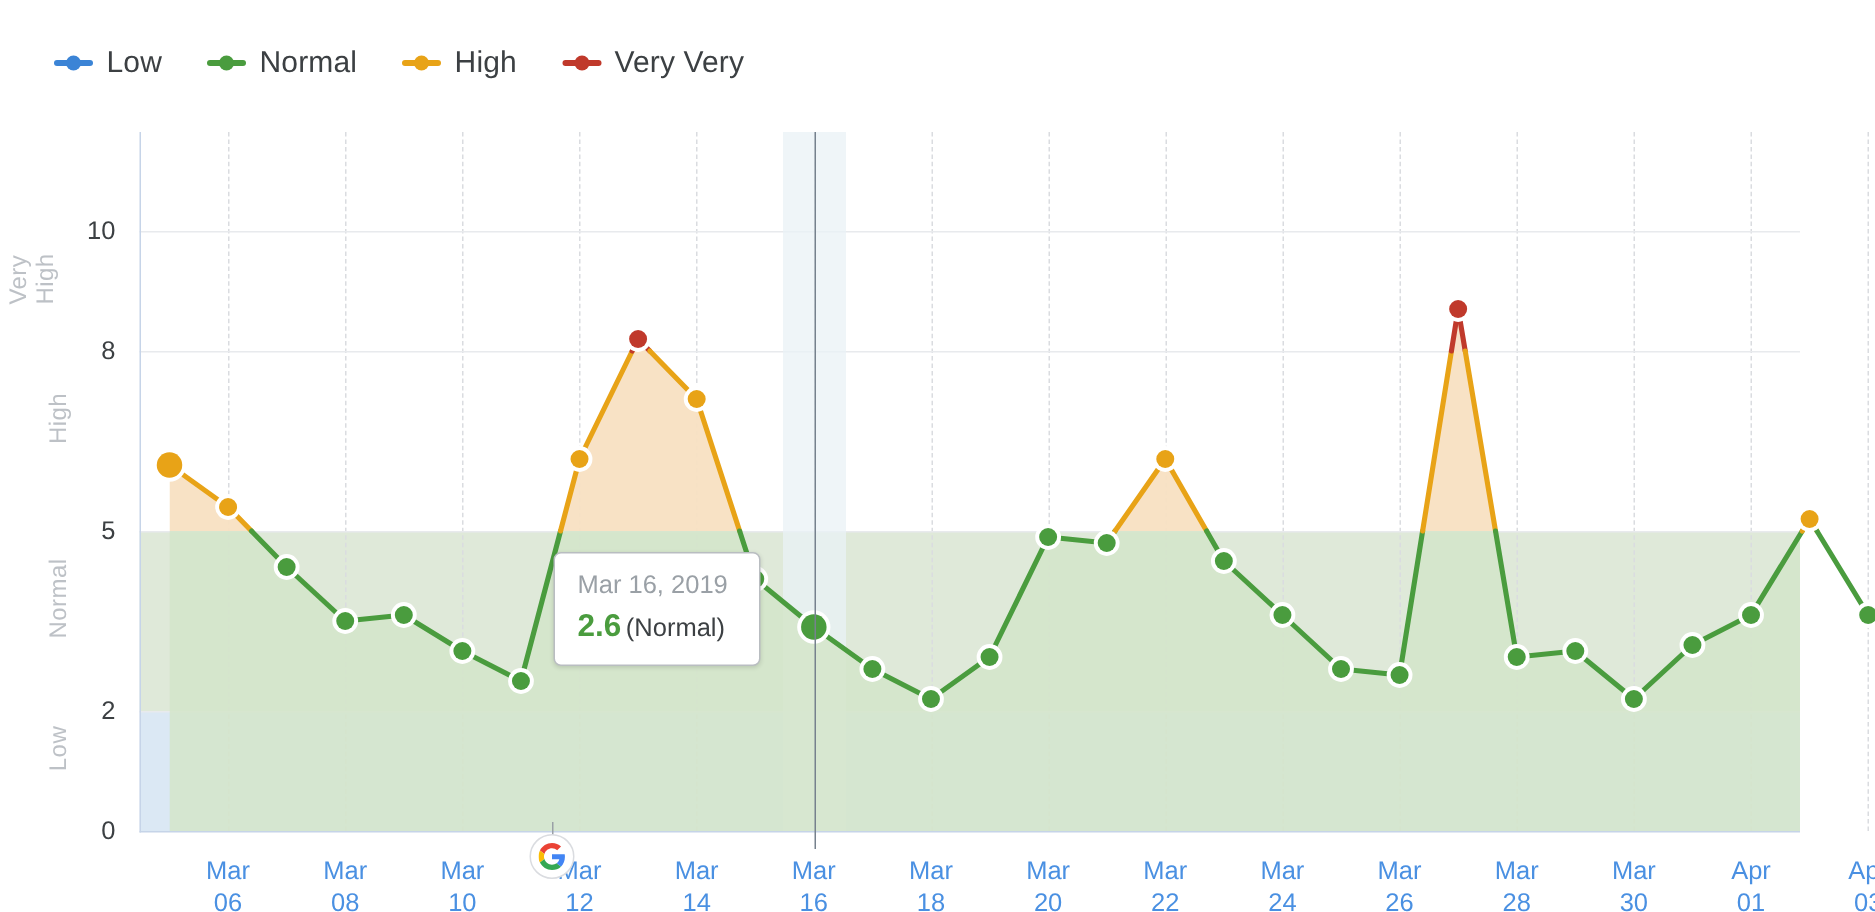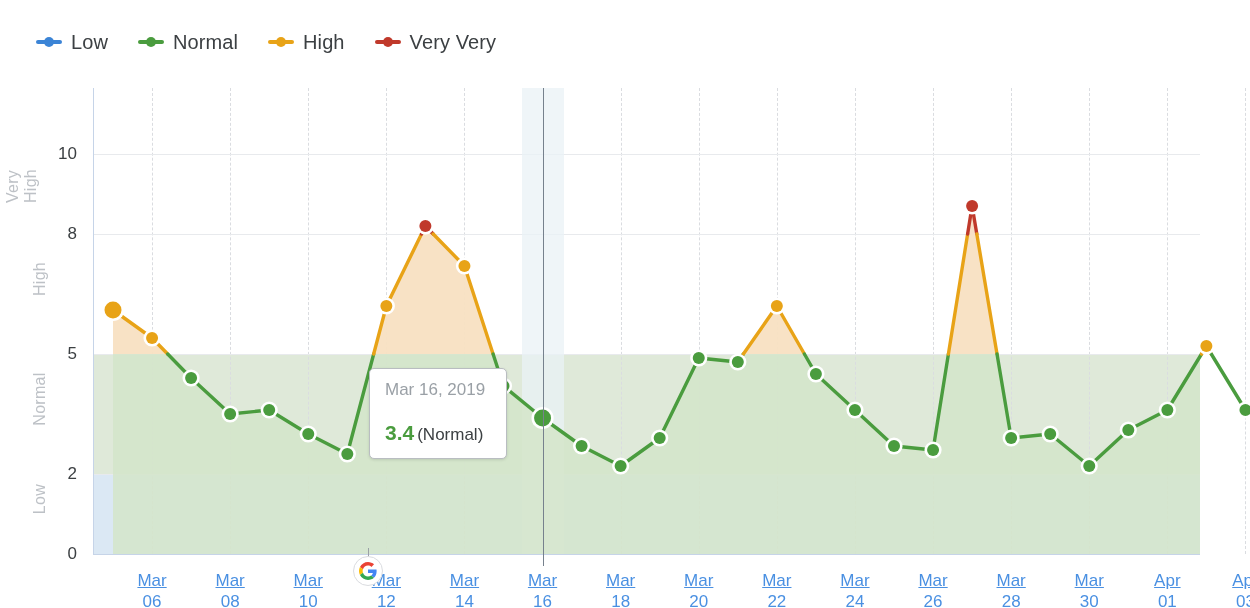--- a/index.html
+++ b/index.html
@@ -141,39 +141,39 @@
   .x-ticks { position: absolute; left: 93px; top: 500px; width: 1107px; height: 60px; }
   .x-tick {
     position: absolute; top: 8px;
     transform: translateX(-50%);
     text-align: center;
     font-size: 17px;
     color: #4a90e2;
     line-height: 21px;
     white-space: nowrap;
   }
-  .x-tick .m { display: block; text-decoration: underline; }
+  .x-tick .m { display: block; }
   .x-tick .d { display: block; }
 
   
   .tooltip {
     position: absolute;
     left: 369px; top: 368px;
     background: #ffffff;
     border: 1px solid #b9bdc1;
     border-radius: 5px;
     padding: 11px 15px 13px 15px;
     box-shadow: 0 1px 3px rgba(0,0,0,.12);
     box-sizing: border-box;
     min-width: 138px;
   }
   .tooltip-date {
     font-size: 17px;
     color: #9aa0a6;
-    margin-bottom: 21px;
+    margin-bottom: 6px;
     white-space: nowrap;
   }
   .tooltip-row { white-space: nowrap; }
   .tooltip-value {
     font-size: 21px;
     font-weight: bold;
     color: #4a9c3e;
   }
   .tooltip-cat {
     font-size: 17px;
@@ -532,21 +532,21 @@
         <div class="x-tick" style="left: 1152.45px;">
           <span class="m">Apr</span>
           <span class="d">03</span>
         </div>
       </div>
   </div>
 
   <div class="tooltip">
     <div class="tooltip-date">Mar 16, 2019</div>
     <div class="tooltip-row">
-      <span class="tooltip-value">3.4</span><span class="tooltip-cat">(Normal)</span>
+      <span class="tooltip-value">2.6</span><span class="tooltip-cat">(Normal)</span>
     </div>
   </div>
 
   <div class="g-marker">
     <div class="stem"></div>
     <div class="ring"></div>
     <svg width="18" height="18" viewBox="0 0 48 48">
       <path fill="#EA4335" d="M24 9.5c3.54 0 6.71 1.22 9.21 3.6l6.85-6.85C35.9 2.38 30.47 0 24 0 14.62 0 6.51 5.38 2.56 13.22l7.98 6.19C12.43 13.72 17.74 9.5 24 9.5z"></path>
       <path fill="#4285F4" d="M46.98 24.55c0-1.57-.15-3.09-.38-4.55H24v9.02h12.94c-.58 2.96-2.26 5.48-4.78 7.18l7.73 6c4.51-4.18 7.09-10.36 7.09-17.65z"></path>
       <path fill="#FBBC05" d="M10.53 28.59c-.48-1.45-.76-2.99-.76-4.59s.27-3.14.76-4.59l-7.98-6.19C.92 16.46 0 20.12 0 24c0 3.88.92 7.54 2.56 10.78l7.97-6.19z"></path>

